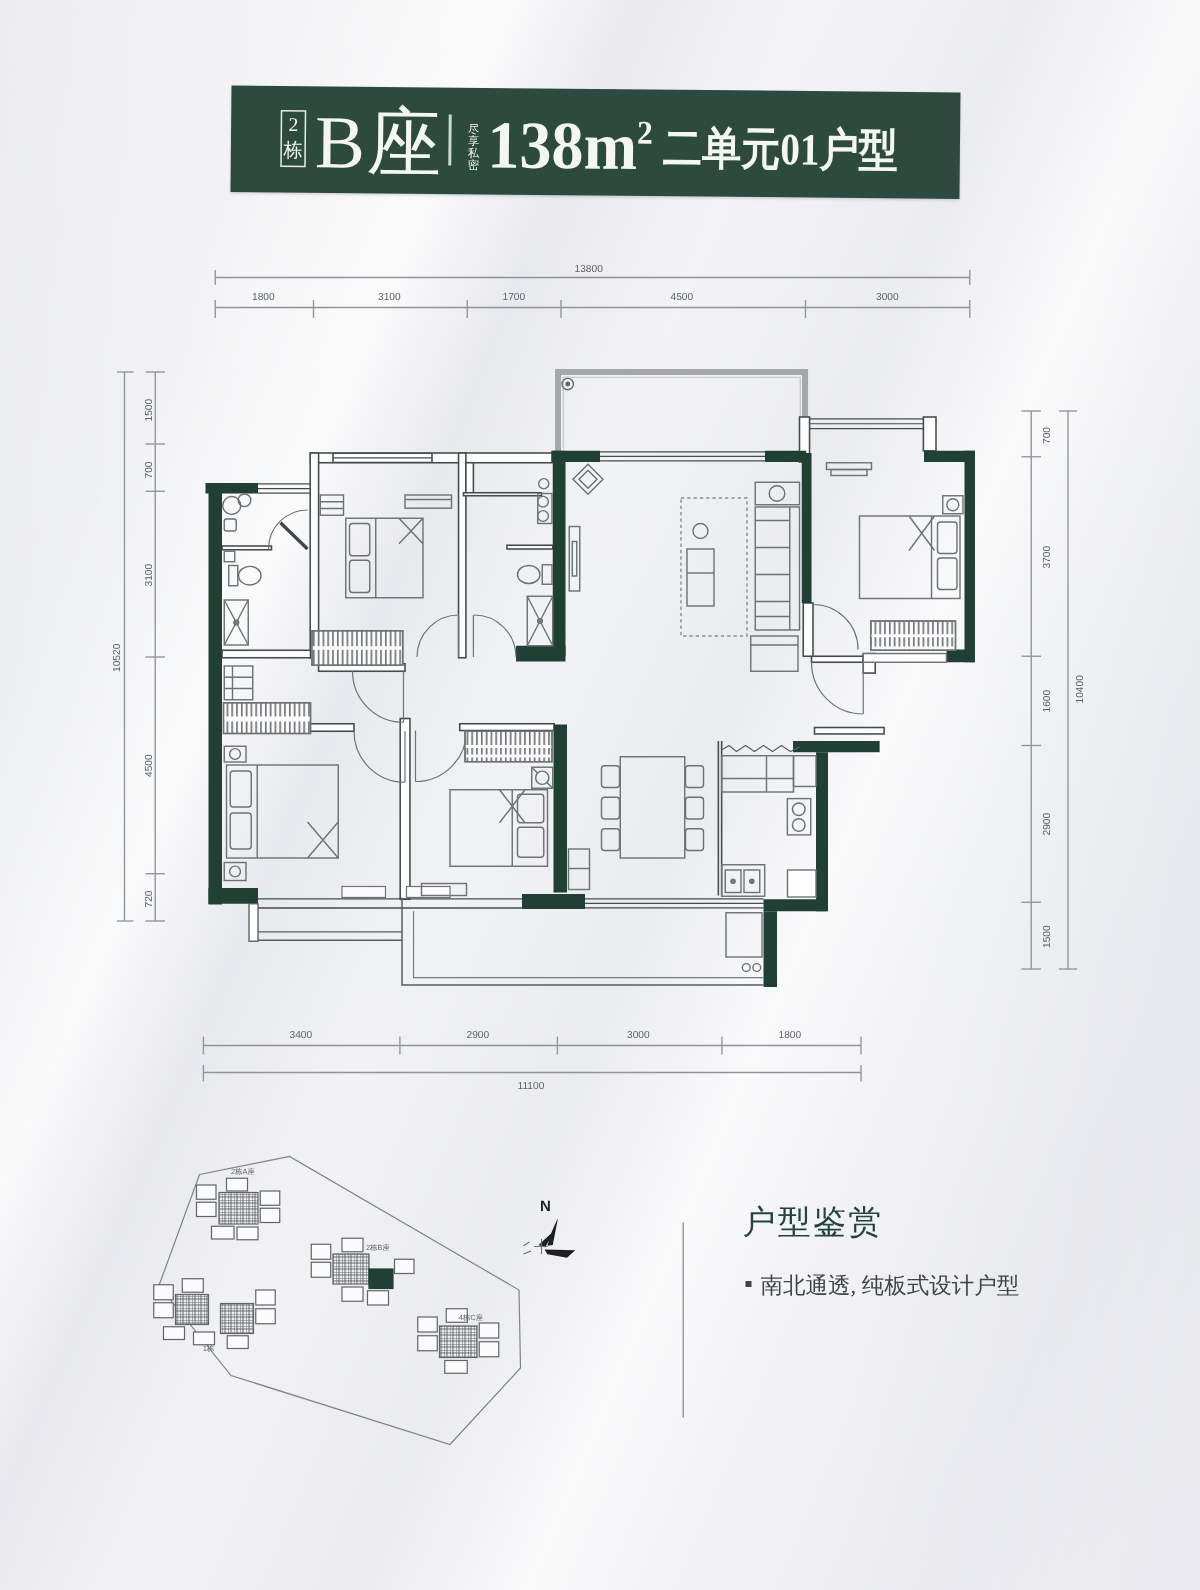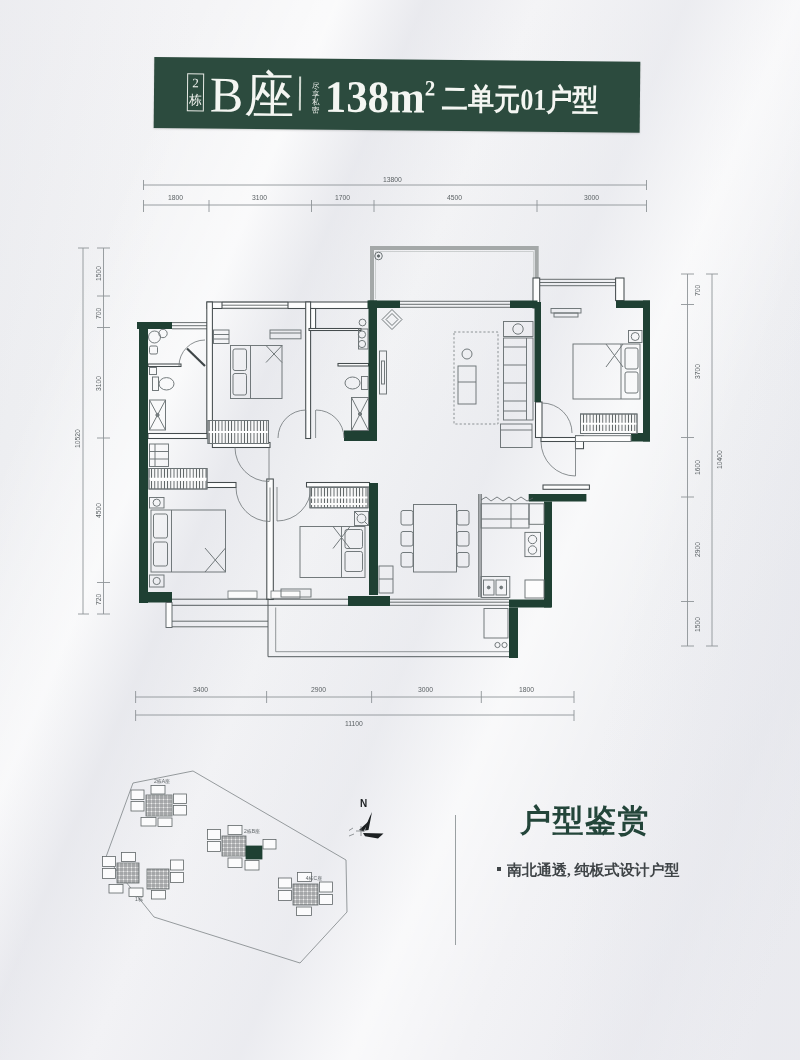--- a/index.html
+++ b/index.html
@@ -753,20 +753,20 @@
       <path d="M370,820 L359,830 L363.5,831.5 Z" fill="#1c2022"></path>
       <path d="M363,833 L383.5,833.5 L378,838.5 L365,836.2 Z" fill="#1c2022"></path>
       <path d="M361,826 v10 M356,831 h9 M353,828 l-4,2.5 M354,834 l-5,2" stroke="#6a7072" stroke-width="0.7" fill="none"></path>
     </g>
   </svg>
 
   <div style="position:absolute;left:455px;top:815px;width:1px;height:130px;background:#9aa0a2;"></div>
 
   <div style="position:absolute;left:495px;top:800px;width:290px;font-family:'Liberation Serif', serif;">
 
-    <div style="font-size:31px;font-weight:bold;color:#23453a;letter-spacing:1.5px;margin-left:25px;">户型鉴赏</div>
-
-    <div style="margin-top:13px;font-size:15px;color:#3f4447;line-height:30.5px;font-weight:bold;">
+    <div style="font-size:22px;font-weight:normal;color:#23453a;letter-spacing:1.5px;">户型鉴赏</div>
+
+    <div style="margin-top:13px;font-size:15px;color:#3f4447;line-height:30.5px;">
       <div><span style="display:inline-block;width:4px;height:4px;background:#3f4447;vertical-align:4px;margin:0 6px 0 2px;"></span>南北通透, 纯板式设计户型</div>
     </div>
   </div>
 
 </div>
 
 </body></html>

